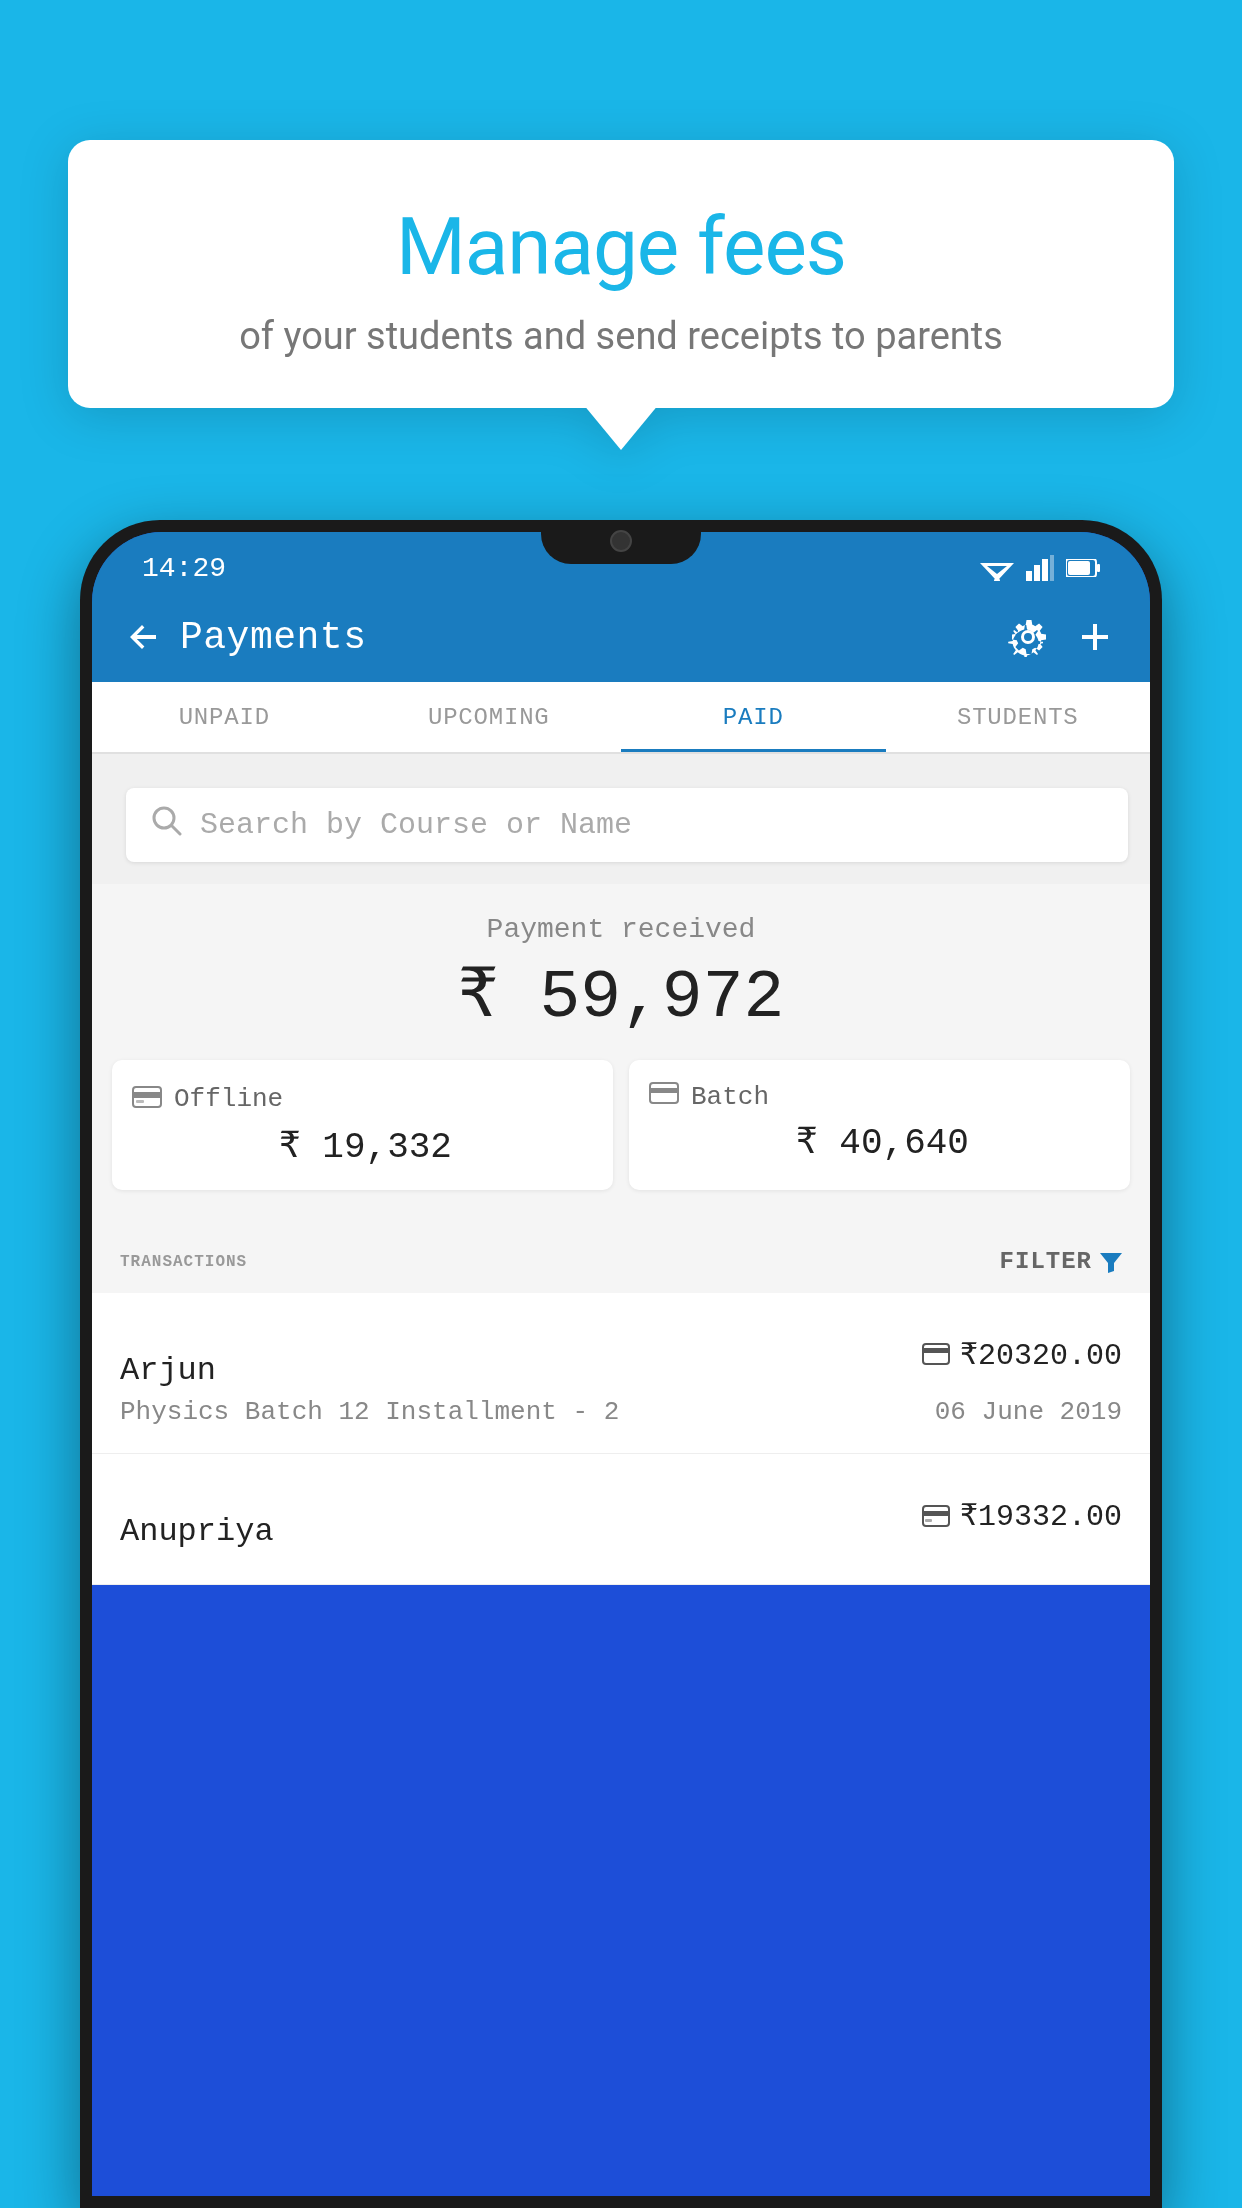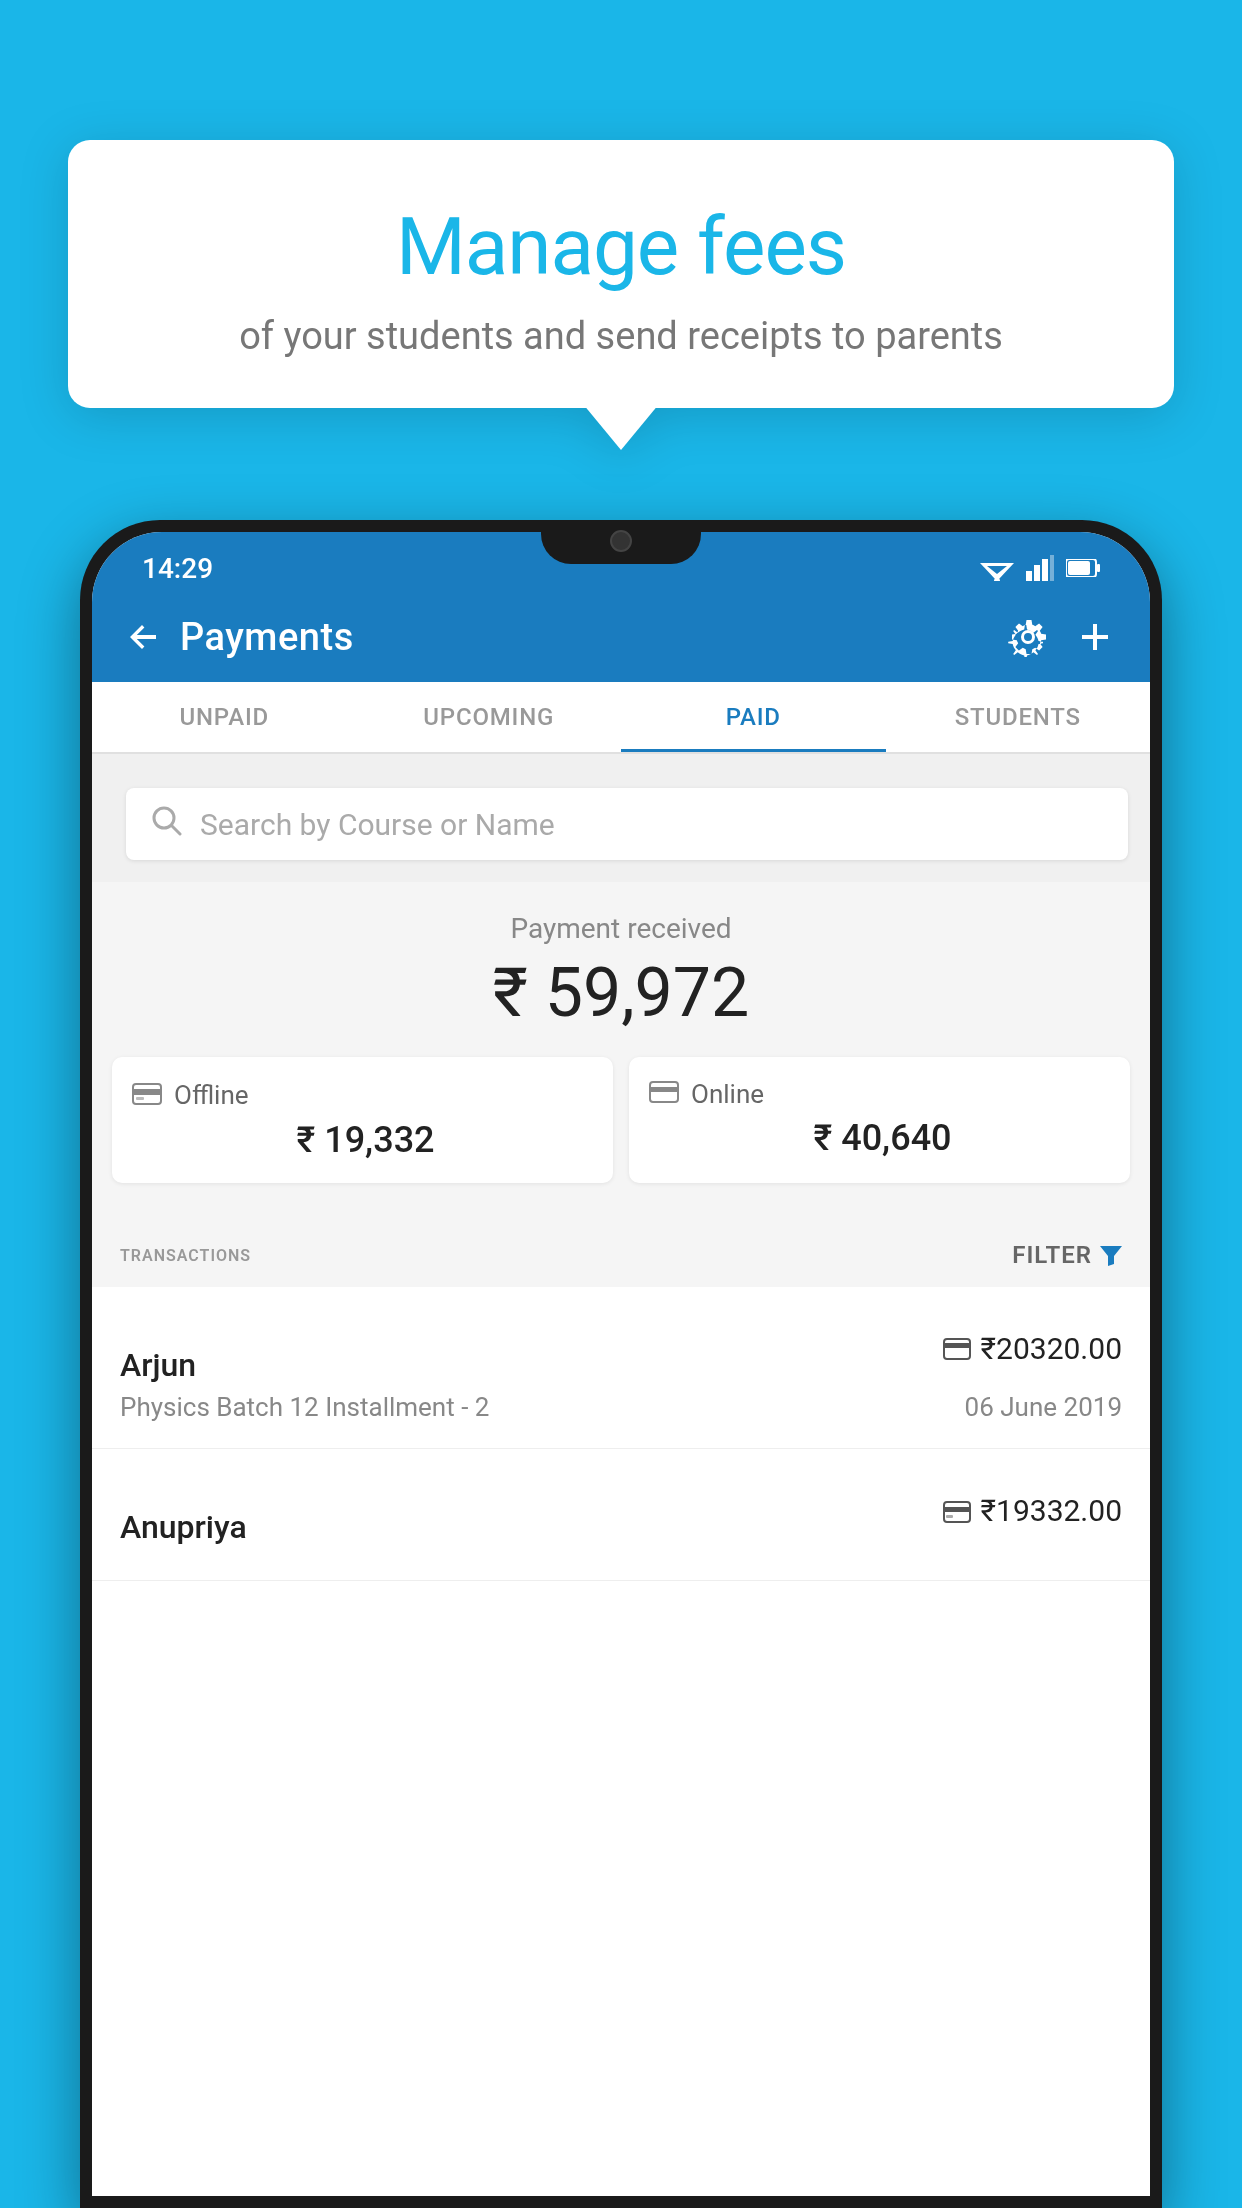--- a/index.html
+++ b/index.html
@@ -82,25 +82,26 @@
       border-radius: 50%;
       position: absolute;
       top: 10px;
       left: 50%;
       transform: translateX(-50%);
       border: 2px solid #444;
     }
 
     
     .phone-screen {
-      background: #ffffff;
+      background: #1d4ed8;
       border-radius: 70px 70px 0 0;
       overflow: hidden;
       height: 100%;
       position: relative;
+      font-family: Liberation Mono, monospace;
     }
 
     
     .status-bar {
       background: #1a7cbf;
       height: 60px;
       display: flex;
       align-items: center;
       justify-content: space-between;
       padding: 0 50px;
@@ -424,21 +425,21 @@
           </div>
 
           <div class="payment-card">
             <div class="payment-card-header">
               <span>
                 <svg width="30" height="22" viewBox="0 0 30 22" fill="none">
                   <rect x="1" y="1" width="28" height="20" rx="3" stroke="#888" stroke-width="2"></rect>
                   <rect x="1" y="6" width="28" height="5" fill="#888"></rect>
                 </svg>
               </span>
-              <span>Online</span>
+              <span>Batch</span>
             </div>
             <div class="payment-card-amount">₹ 40,640</div>
           </div>
         </div>
       </div>
 
       <div class="transactions-header">
         <span class="transactions-label">TRANSACTIONS</span>
         <div class="filter-label">
           <span>FILTER</span>

